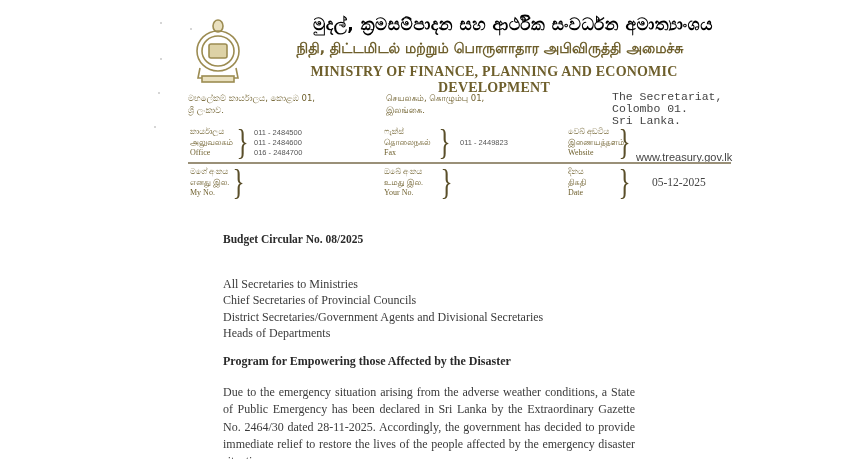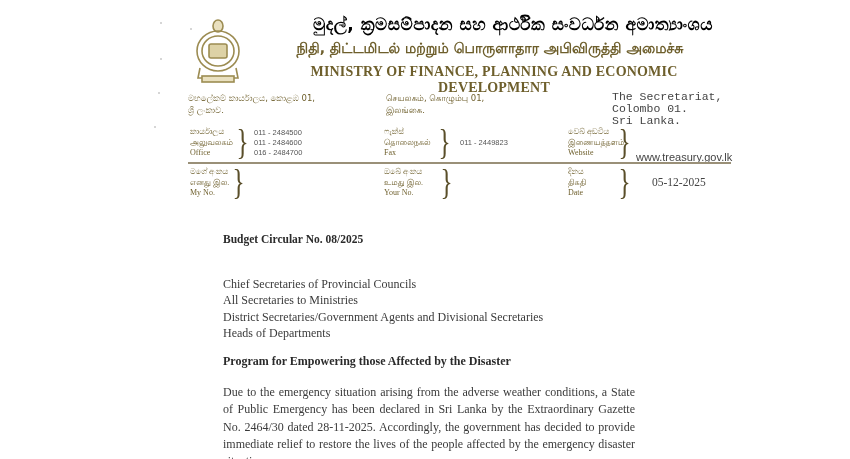--- a/index.html
+++ b/index.html
@@ -136,21 +136,21 @@
       <div>Date</div>
     </div>
     <div class="brace" style="left:48px;top:-6px;font-size:36px">}</div>
     <div class="ref-val" style="left:84px;top:9px">05-12-2025</div>
   </div>
 </div>
 
 <div class="doc circ">Budget Circular No. 08/2025</div>
 
 <div class="doc recips">
+  <div>All Secretaries to Ministries</div>
   <div>Chief Secretaries of Provincial Councils</div>
-  <div>All Secretaries to Ministries</div>
   <div>District Secretaries/Government Agents and Divisional Secretaries</div>
   <div>Heads of Departments</div>
 </div>
 
 <div class="doc subject">Program for Empowering those Affected by the Disaster</div>
 
 <div class="doc para">Due to the emergency situation arising from the adverse weather conditions, a State of Public Emergency has been declared in Sri Lanka by the Extraordinary Gazette No. 2464/30 dated 28-11-2025. Accordingly, the government has decided to provide immediate relief to restore the lives of the people affected by the emergency disaster situation.</div>
 
 </body></html>

